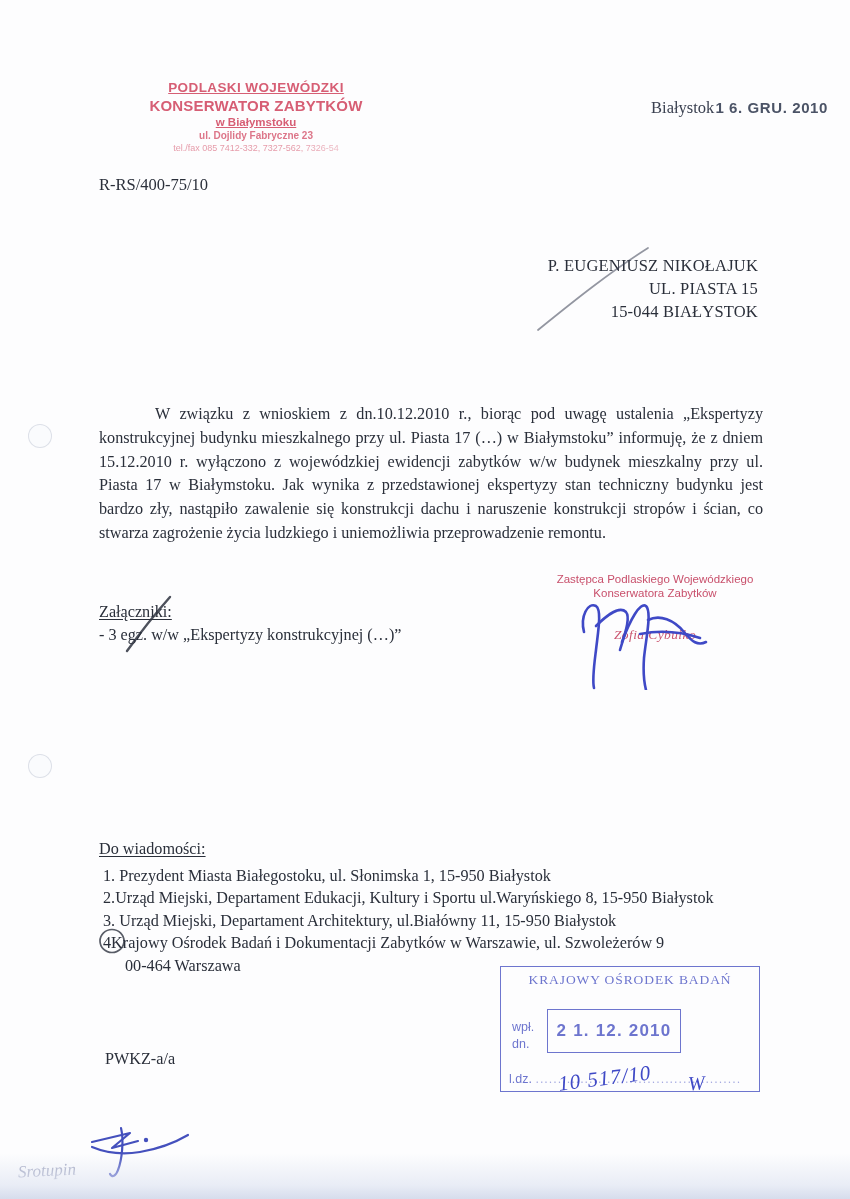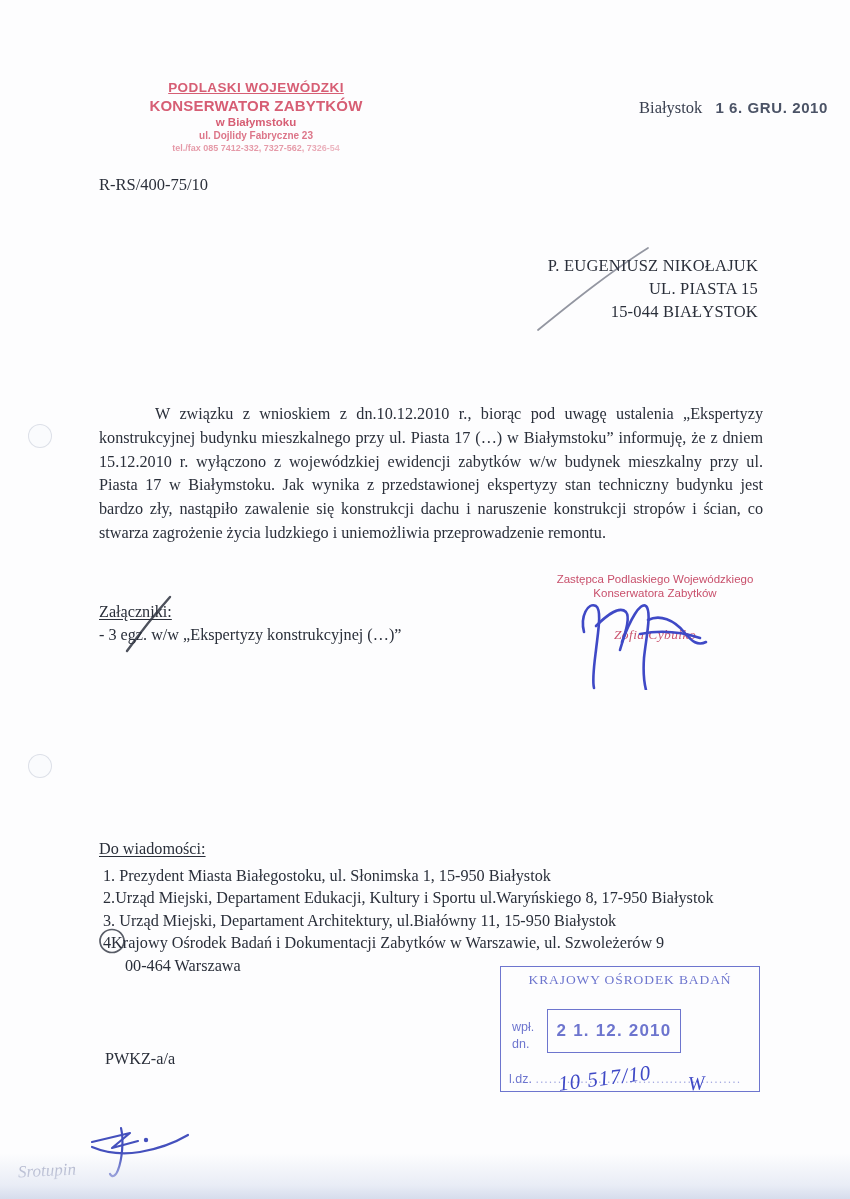--- a/index.html
+++ b/index.html
@@ -48,44 +48,45 @@
   .letterhead .lh2 {
     font-weight: bold;
     font-size: 15px;
     letter-spacing: .2px;
     margin-top: 1px;
   }
   .letterhead .lh3 {
     font-weight: bold;
     font-size: 11.5px;
     margin-top: 1px;
+    text-decoration: underline;
   }
   .letterhead .lh4 {
     font-weight: bold;
     font-size: 10px;
     margin-top: 1px;
     opacity: .85;
   }
   .letterhead .lh5 {
-    font-weight: bold;
+    font-weight: normal;
     font-size: 9px;
     margin-top: 1px;
     opacity: .62;
     -webkit-mask-image: linear-gradient(to right, #000 0%, #000 62%, rgba(0,0,0,.25) 92%, rgba(0,0,0,0) 100%);
             mask-image: linear-gradient(to right, #000 0%, #000 62%, rgba(0,0,0,.25) 92%, rgba(0,0,0,0) 100%);
   }
 
   
   .city-date {
     position: absolute;
     right: 22px;
     top: 98px;
     display: flex;
     align-items: baseline;
-    gap: 12px;
+    gap: 0px;
   }
   .city-date .city {
     font-size: 16.5px;
     color: #3a4050;
   }
   .city-date .datestamp {
     font-family: "Liberation Sans", sans-serif;
     font-weight: bold;
     font-size: 15px;
     color: #4b5366;
@@ -373,21 +374,21 @@
         <path d="M84 40 C96 34, 110 40, 120 52 C128 62, 134 66, 142 62"></path>
         <path d="M76 54 C96 50, 118 52, 136 58"></path>
       </g>
     </svg>
   </div>
 
   <div class="dist">
     <div class="dist-title">Do wiadomości:</div>
     <ol id="dist-items">
         <li><span>1. </span><span>Prezydent Miasta Białegostoku, ul. Słonimska 1, 15-950 Białystok</span></li>
-        <li><span>2.</span><span>Urząd Miejski, Departament Edukacji, Kultury i Sportu ul.Waryńskiego 8, 17-950 Białystok</span></li>
+        <li><span>2.</span><span>Urząd Miejski, Departament Edukacji, Kultury i Sportu ul.Waryńskiego 8, 15-950 Białystok</span></li>
         <li><span>3. </span><span>Urząd Miejski, Departament Architektury, ul.Białówny 11, 15-950 Białystok</span></li>
         <li><span class="circled-wrap"><span>4</span><svg class="ringsvg" width="28" height="28" viewBox="0 0 28 28">
               <ellipse cx="14" cy="14" rx="12" ry="11.5" fill="none" stroke="#2e3340" stroke-width="1.7" opacity="0.8"></ellipse>
             </svg></span><span>Krajowy Ośrodek Badań i Dokumentacji Zabytków w Warszawie, ul. Szwoleżerów 9</span><span class="cont">00-464 Warszawa</span></li>
       </ol>
   </div>
 
   <div class="recv-stamp">
     <div class="rs-l1">KRAJOWY OŚRODEK BADAŃ</div>
     <div class="rs-wpl">

